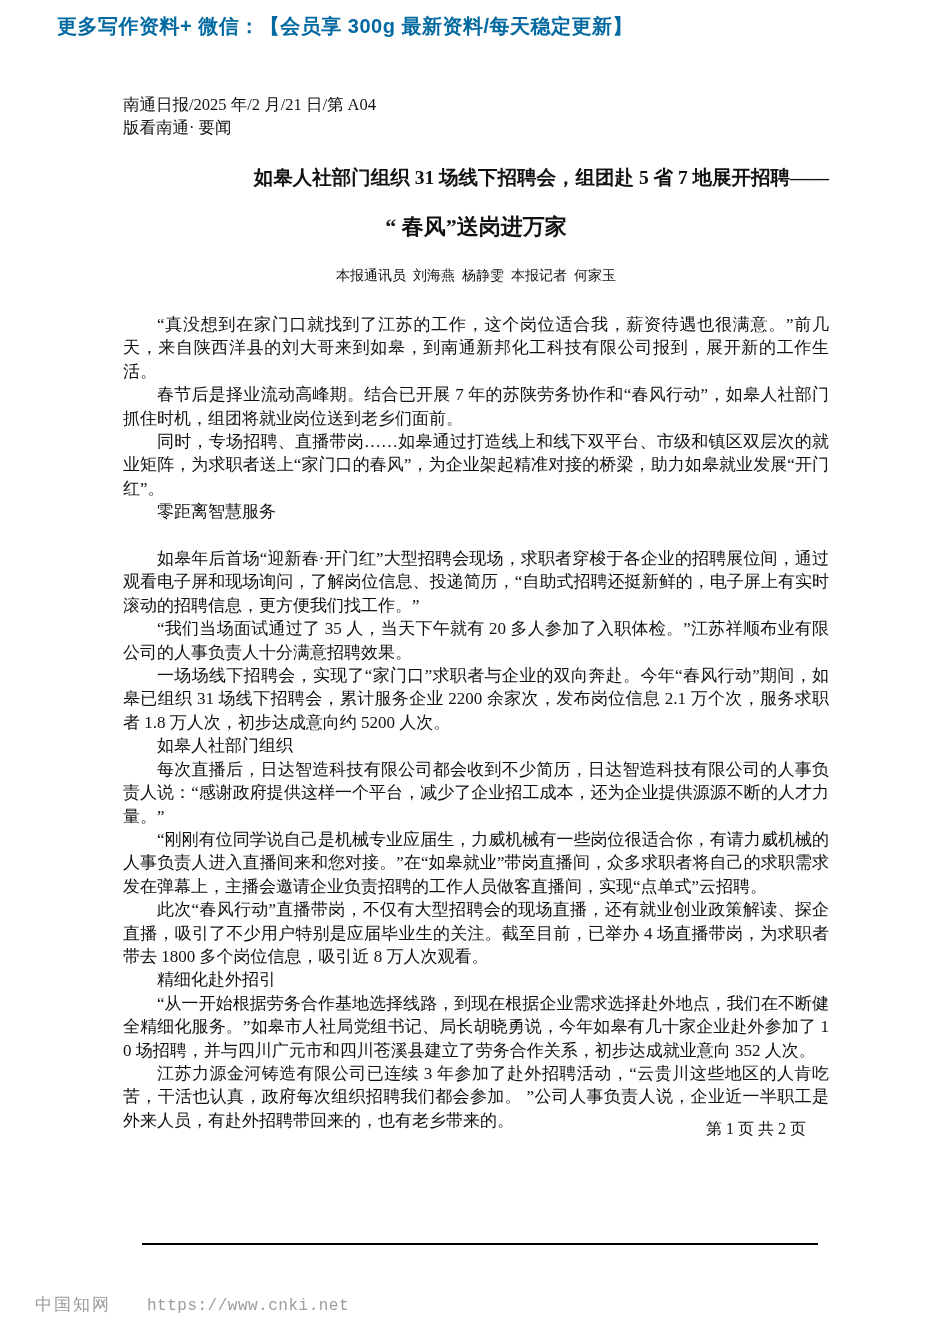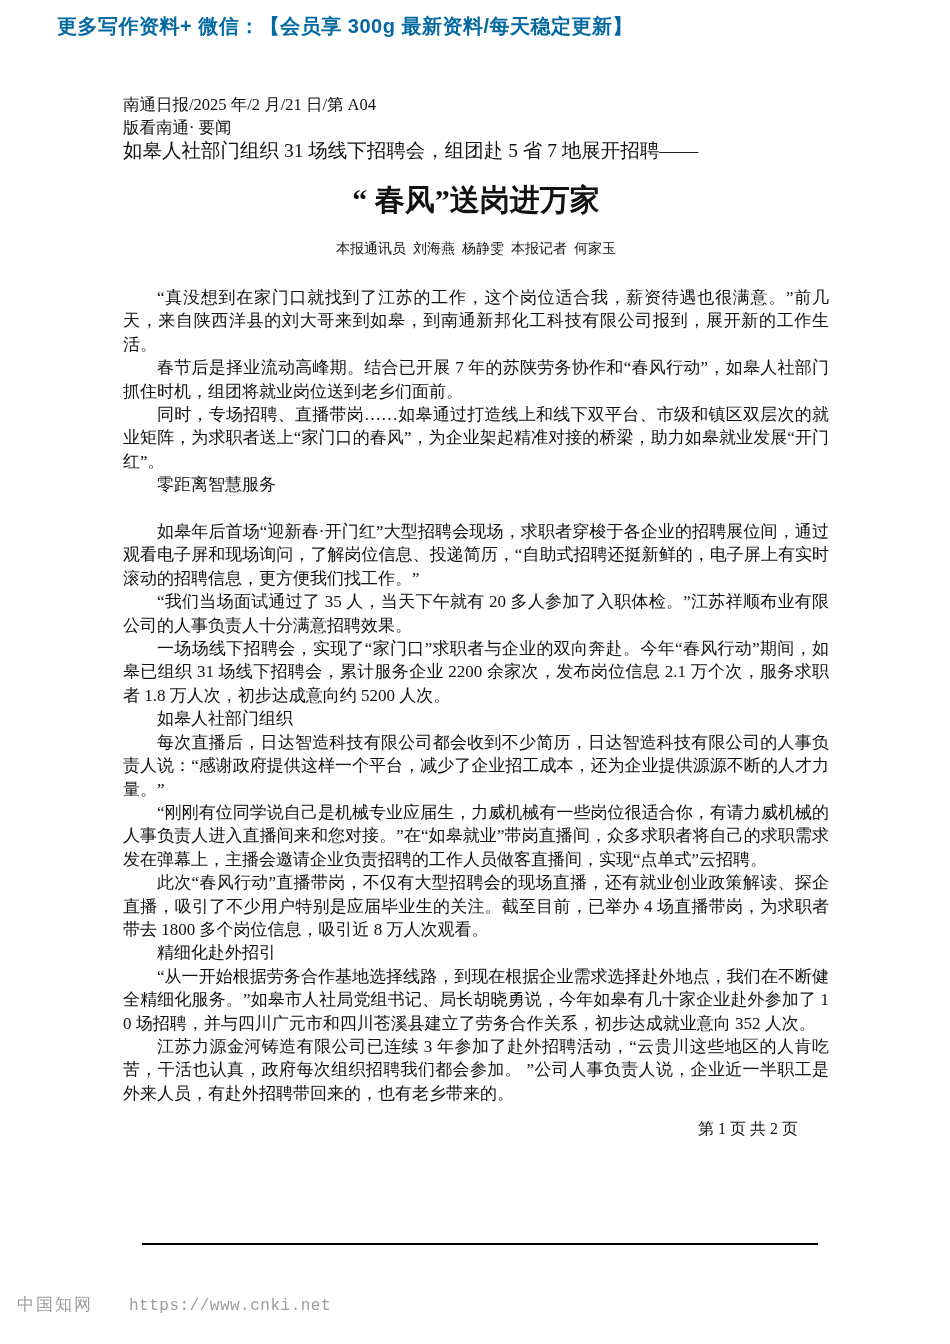--- a/index.html
+++ b/index.html
@@ -32,29 +32,30 @@
     left: 123px;
     top: 94px;
     width: 706px;
   }
   .source-line {
     font-size: 16.5px;
     line-height: 22.5px;
     text-align: left;
   }
   .kicker {
-    text-align: left;
+    margin-top: 27px;
+    text-align: right;
     font-size: 19.5px;
     line-height: 24px;
-    font-weight: 400;
+    font-weight: 700;
   }
   .title {
     margin: 19px 0 0 0;
     text-align: center;
-    font-size: 30px;
+    font-size: 22px;
     line-height: 35px;
     font-weight: bold;
   }
   .byline {
     margin-top: 20px;
     text-align: center;
     font-size: 14px;
     line-height: 23px;
     white-space: pre-wrap;
   }
@@ -72,36 +73,36 @@
   .section-head {
     margin: 0;
     text-indent: 2em;
   }
   .gap-after {
     margin-bottom: 23.4px;
   }
   .page-number {
     position: absolute;
     top: 1119px;
-    right: 152px;
+    right: 144px;
     font-size: 16px;
     line-height: 20px;
     white-space: pre-wrap;
   }
   .bottom-rule {
     position: absolute;
     left: 142px;
     top: 1243px;
     width: 676px;
     height: 2px;
     background: #000000;
   }
   .watermark {
     position: absolute;
-    left: 17px;
+    left: 35px;
     top: 1293px;
     color: #9c9c9c;
     font-size: 17px;
     line-height: 24px;
   }
   .watermark .site {
     letter-spacing: 2px;
   }
   .watermark .url {
     font-family: "Liberation Mono", "DejaVu Sans Mono", monospace;

